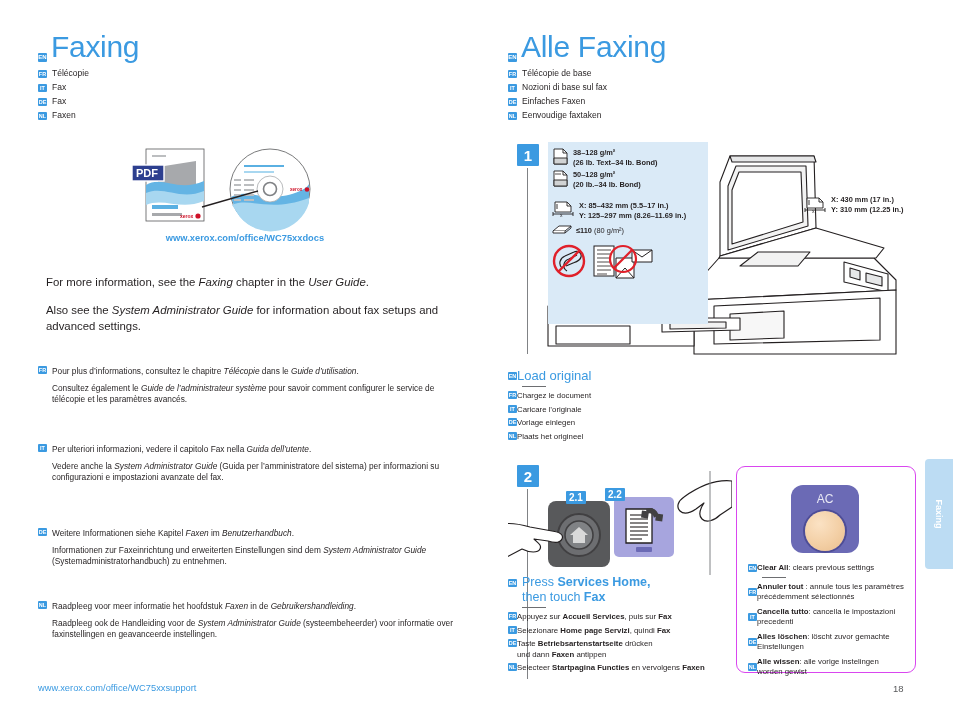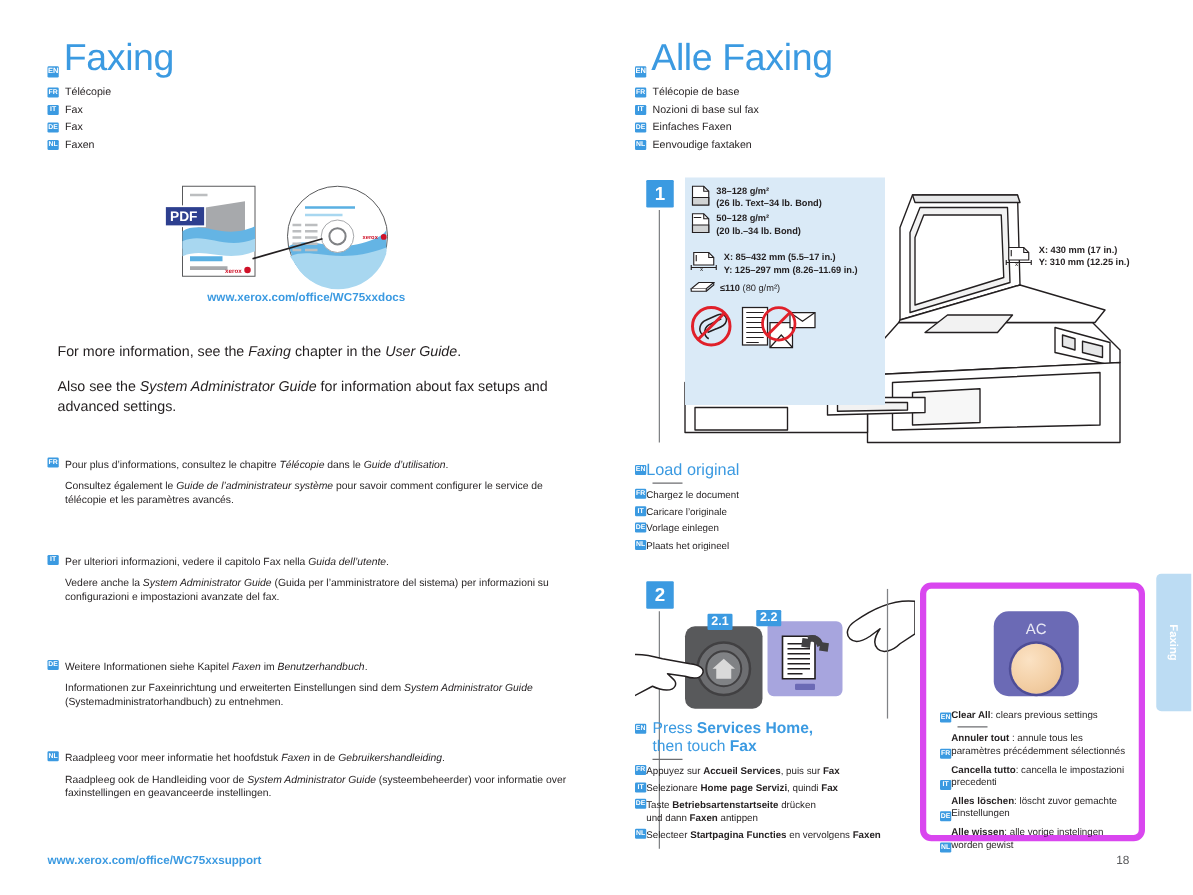--- a/index.html
+++ b/index.html
@@ -56,21 +56,21 @@
   #en-block { position:absolute; left:46px; top:274px; width:400px; }
   #en-block p + p { margin-top:12px; }
 
   .loc-block { position:absolute; left:38px; width:420px; }
   .loc-head { display:flex; gap:5px; font-size:8.3px; line-height:11.5px; }
   .loc-body { margin-left:14px; margin-top:5px; font-size:8.3px; line-height:11.5px; }
   .loc-head em, .loc-body em { font-style:italic; }
 
   #footer-url {
     position:absolute; left:38px; top:683px;
-    color:#3b9ae1; font-size:9.3px; font-weight:bold;
+    color:#3b9ae1; font-size:9.3px; font-weight:normal;
   }
 
   
   #right-col { position:absolute; left:508px; top:32px; width:420px; }
 
   .stepnum {
     width:22px;height:22px;background:#3b9ae1;color:#fff;
     font-size:15px;font-weight:bold;display:flex;align-items:center;justify-content:center;
     border-radius:1px;
   }
@@ -111,37 +111,37 @@
   #step2-wrap { position:absolute; left:508px; top:465px; width:220px; height:105px; }
   #step2-num { position:absolute; left:9px; top:0px; }
   #step2-stem { position:absolute; left:19px; top:24px; width:1px; height:190px; background:#808285; }
   #cap2 { position:absolute; left:508px; top:575px; width:230px; }
   #cap2 .cap-h { font-size:12.5px; line-height:15px; }
   #cap2 .cap-h b { font-weight:bold; }
 
   
   #ac-panel {
     position:absolute; left:736px; top:466px; width:180px; height:207px;
-    border:5px solid #d946ef; border-radius:9px; background:#fff;
+    border:1px solid #d946ef; border-radius:9px; background:#fff;
   }
   #ac-key {
     position:absolute; left:54px; top:18px; width:68px; height:68px;
     background:#6b6ab5; border-radius:12px;
   }
   #ac-key .ac-label {
     position:absolute; top:7px; left:0; right:0; text-align:center;
     color:#e8e8f4; font-size:12px; font-weight:500;
   }
   #ac-key .ac-dot {
     position:absolute; left:14px; top:26px; width:40px;height:40px;border-radius:50%;
     background:radial-gradient(circle at 36% 32%, #fbe2c4 0%, #f3cfa5 55%, #e8bd8d 100%);
     box-shadow:0 0 0 2px #4e4d96;
   }
   #ac-list { position:absolute; left:11px; top:96px; right:10px; }
-  #ac-list .cap-item { align-items:flex-end; }
+  #ac-list .cap-item { align-items:center; }
   #ac-list .cap-item + .cap-item { margin-top:4px; }
   #ac-rule { width:24px;height:1px;background:#6d6e71;margin:3px 0 4px 14px; }
 
   
   #side-tab {
     position:absolute; left:925px; top:459px; width:28px; height:110px;
     background:#bcdcf3; border-radius:4px 0 0 4px;
   }
   #side-tab span {
     position:absolute; left:50%; top:50%;

